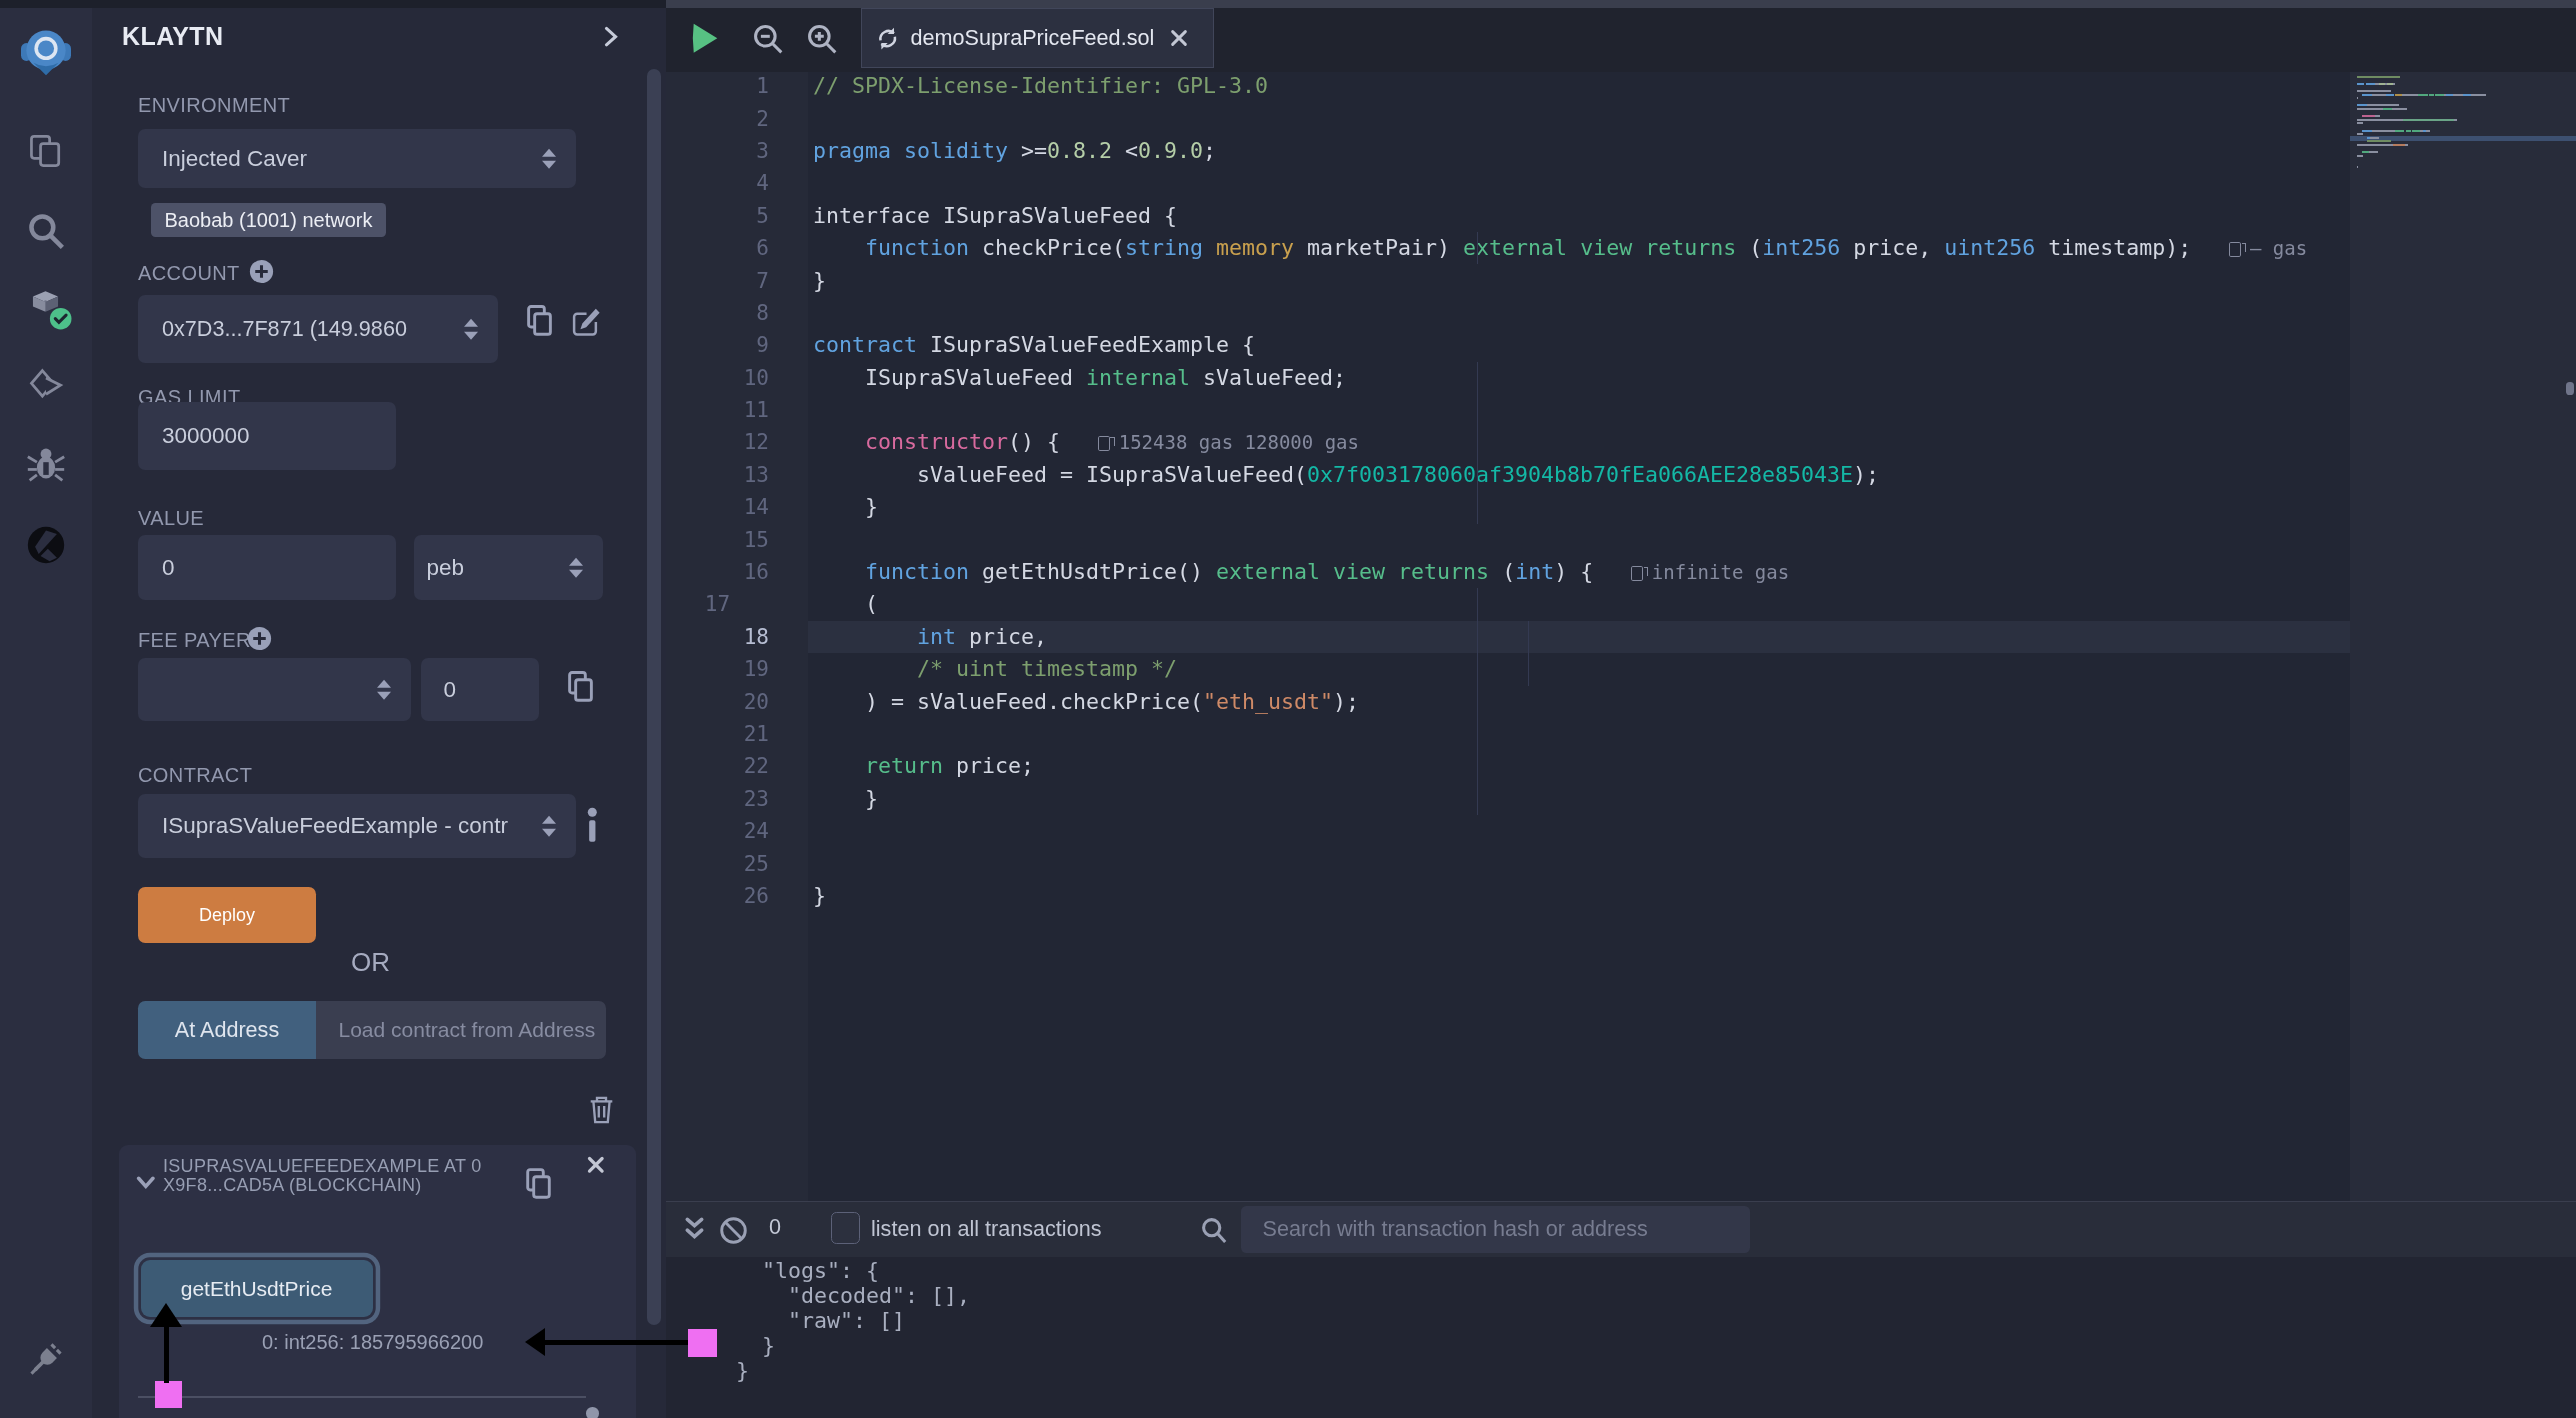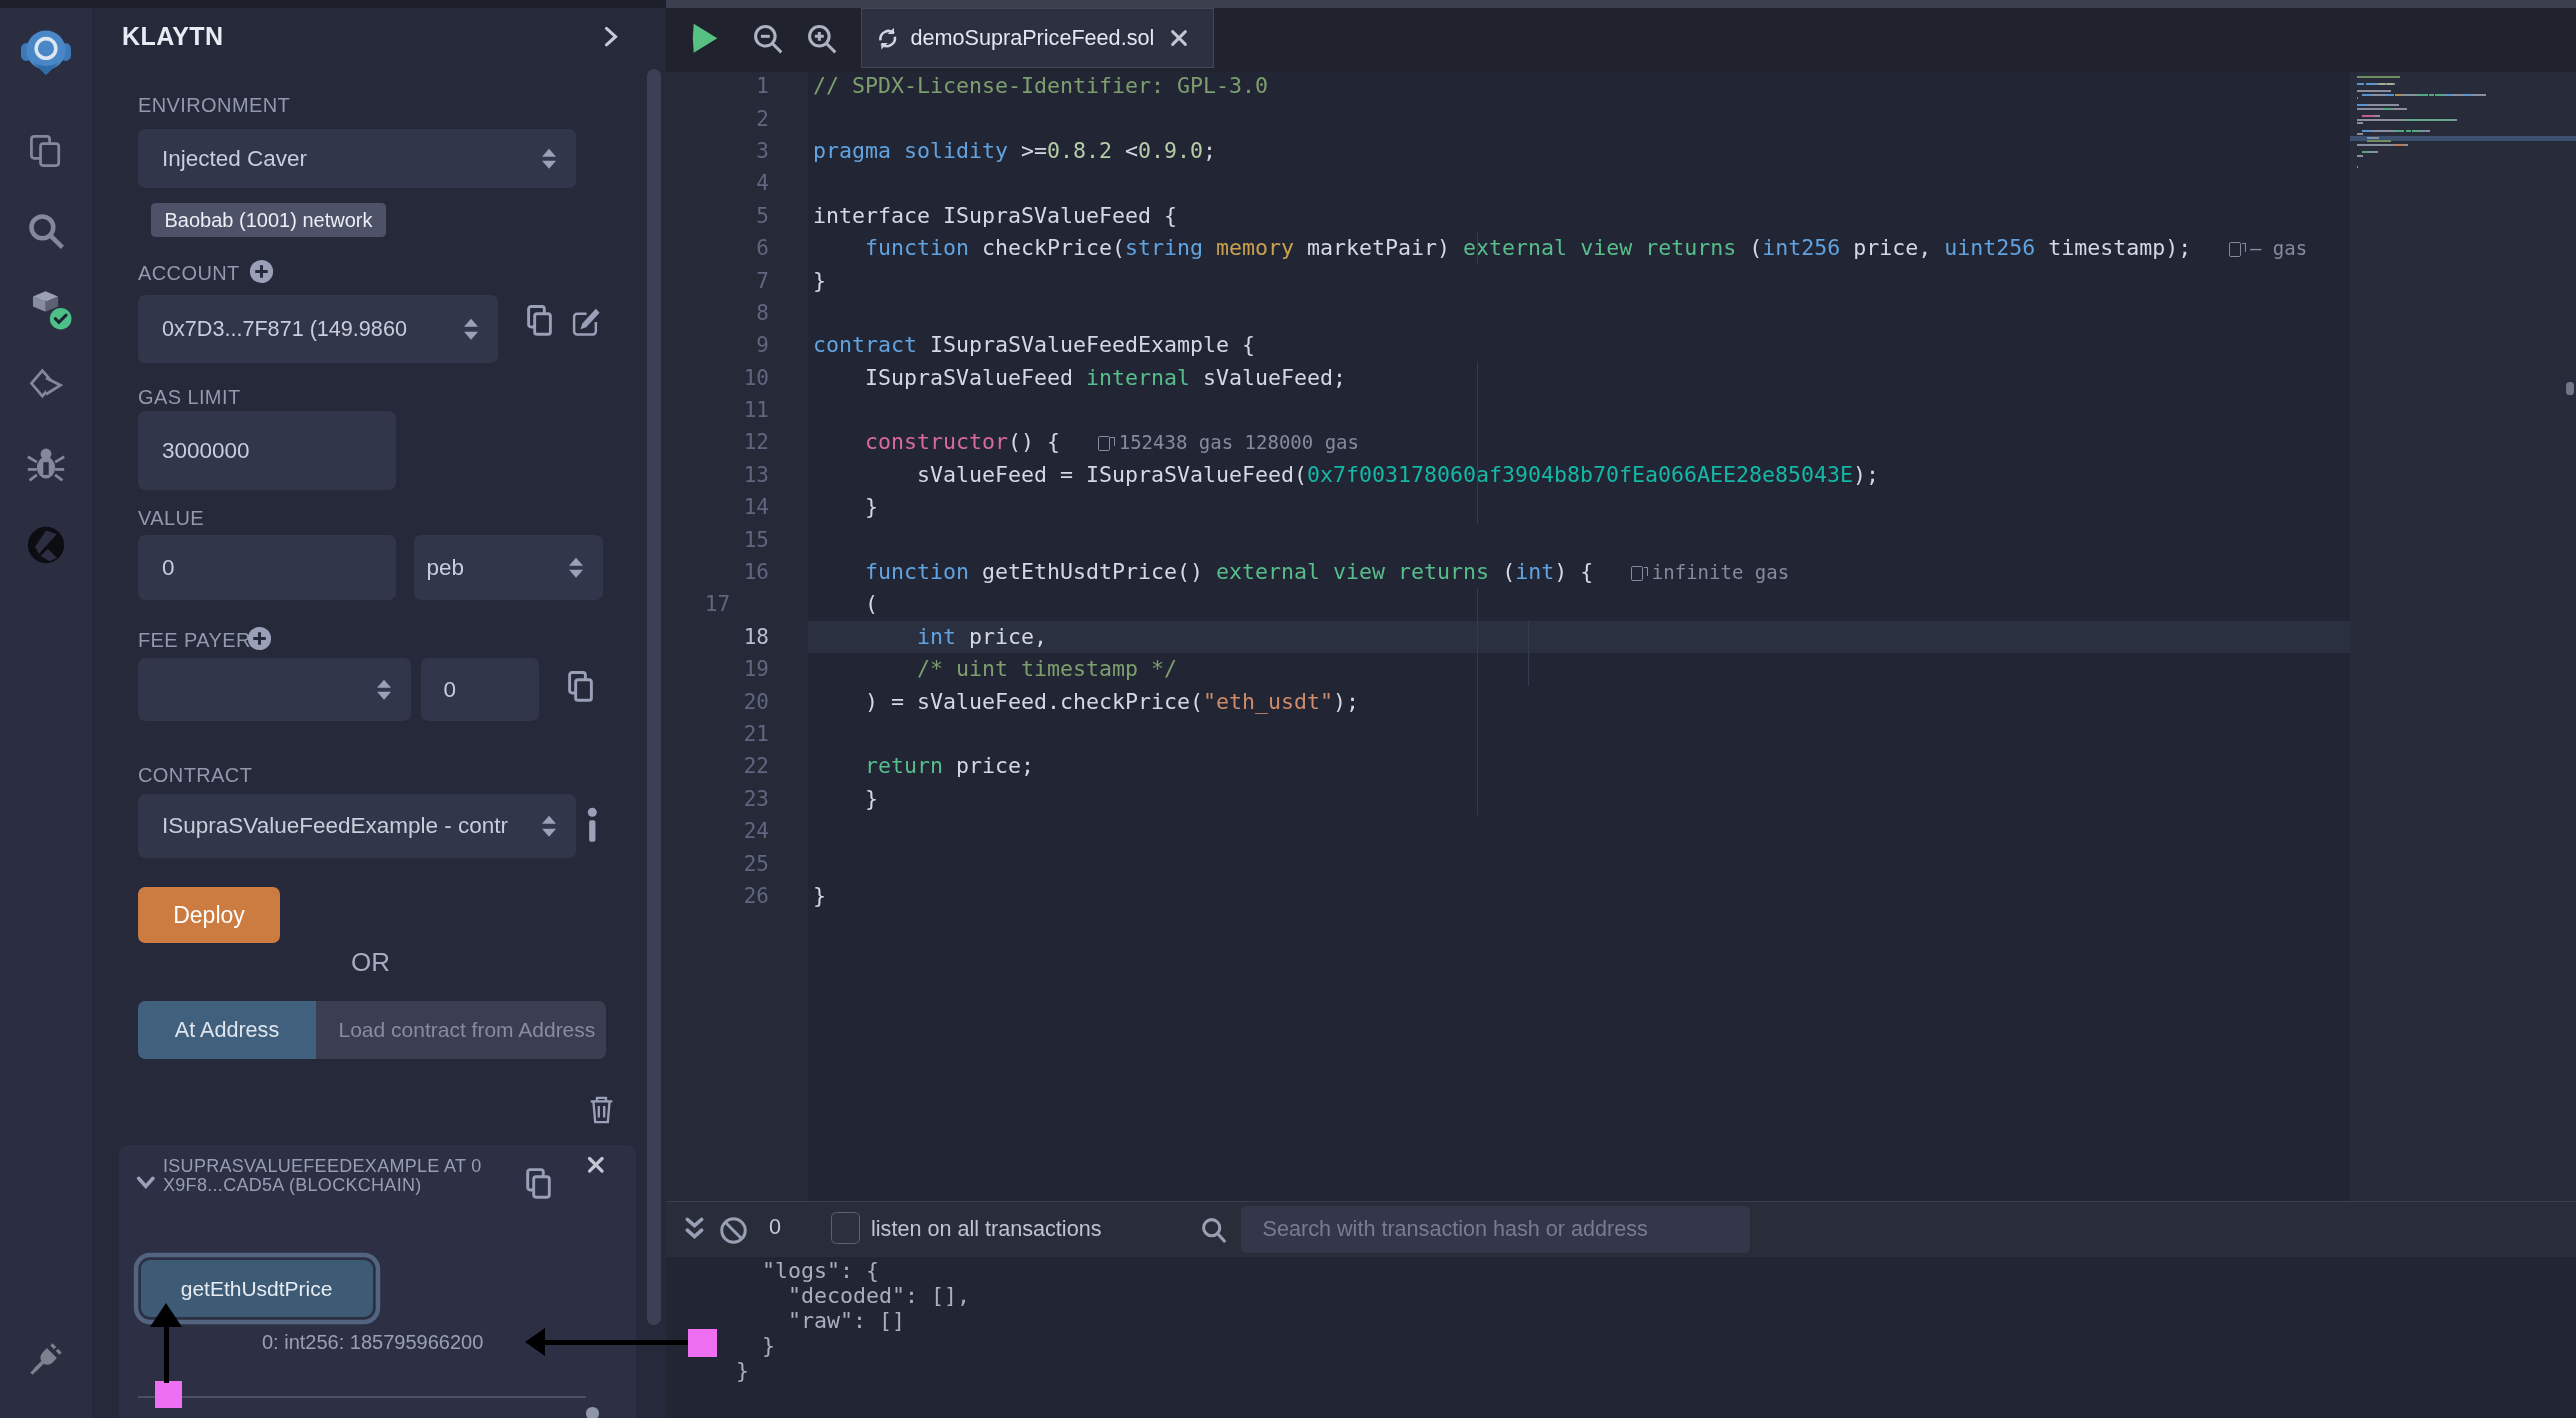--- a/index.html
+++ b/index.html
@@ -177,21 +177,21 @@
         </svg>
     </div>
     <div class="abs icbtn" style="left:479px;top:306px;width:29px;height:32px">
       <svg viewBox="0 0 28 28" fill="none" stroke="#9aa0b8" stroke-width="2.4">
           <path d="M24 14 v9 a3 3 0 0 1 -3 3 H6 a3 3 0 0 1-3-3 V9 a3 3 0 0 1 3-3 h9"></path>
           <path d="M12 16 L24 3 l2 2 -12 13 -3 1Z" fill="#9aa0b8"></path>
         </svg>
     </div>
 
     <div class="abs lbl" style="left:46px;top:386px">GAS LIMIT</div>
-    <div class="abs field" style="left:46px;top:411px;width:258px;height:79px">3000000</div>
+    <div class="abs field" style="left:46px;top:402px;width:258px;height:68px">3000000</div>
 
     <div class="abs lbl" style="left:46px;top:507px">VALUE</div>
     <div class="abs field" style="left:46px;top:535px;width:258px;height:65px">0</div>
     <div class="abs field" style="left:322px;top:535px;width:189px;height:65px;padding:0 12.6px">
       <span>peb</span>
       <span class="sel-arrows">
           <i class="up"></i>
           <i class="dn"></i>
         </span>
     </div>
@@ -226,21 +226,21 @@
           <i class="dn"></i>
         </span>
     </div>
     <div class="abs" style="left:494px;top:805px;width:12.6px;height:40px">
       <svg viewBox="0 0 14 44">
           <circle cx="7" cy="8" r="5" fill="#9aa0b8"></circle>
           <rect x="3.5" y="17" width="7" height="24" rx="2" fill="#9aa0b8"></rect>
         </svg>
     </div>
 
-    <div class="abs" style="left:46px;top:887px;width:142px;height:56px;border-radius:7.2px;display:flex;align-items:center;justify-content:center;font-size:23px;color:#fff;background:#cd7c41">Deploy</div>
+    <div class="abs" style="left:46px;top:887px;width:178px;height:56px;border-radius:7.2px;display:flex;align-items:center;justify-content:center;font-size:18px;color:#fff;background:#cd7c41">Deploy</div>
     <div class="abs" style="left:259px;top:947px;font-size:26px;color:#a6abc0">OR</div>
 
     <div class="abs" style="left:46px;top:1001px;width:178px;height:58px;background:#41607e;border-radius:7.2px 0 0 7.2px;display:flex;align-items:center;justify-content:center;font-size:21.6px;color:#dfe5ee">At Address</div>
     <div class="abs" style="left:224px;top:1001px;width:290px;height:58px;background:#3a3e50;border-radius:0 7.2px 7.2px 0;display:flex;align-items:center;padding-left:22.5px;font-size:21px;color:#878ca1">Load contract from Address</div>
 
     <div class="abs" style="left:50px;top:1149px;font-size:28px;color:#c4b5fd">Deployed Contracts</div>
     <div class="abs icbtn" style="left:496px;top:1094px;width:27px;height:31px">
       <svg viewBox="0 0 30 34" fill="none" stroke="#9aa0b8" stroke-width="2.6">
           <path d="M3 8 h24"></path>
           <path d="M10 8 V4 h10 v4"></path>

